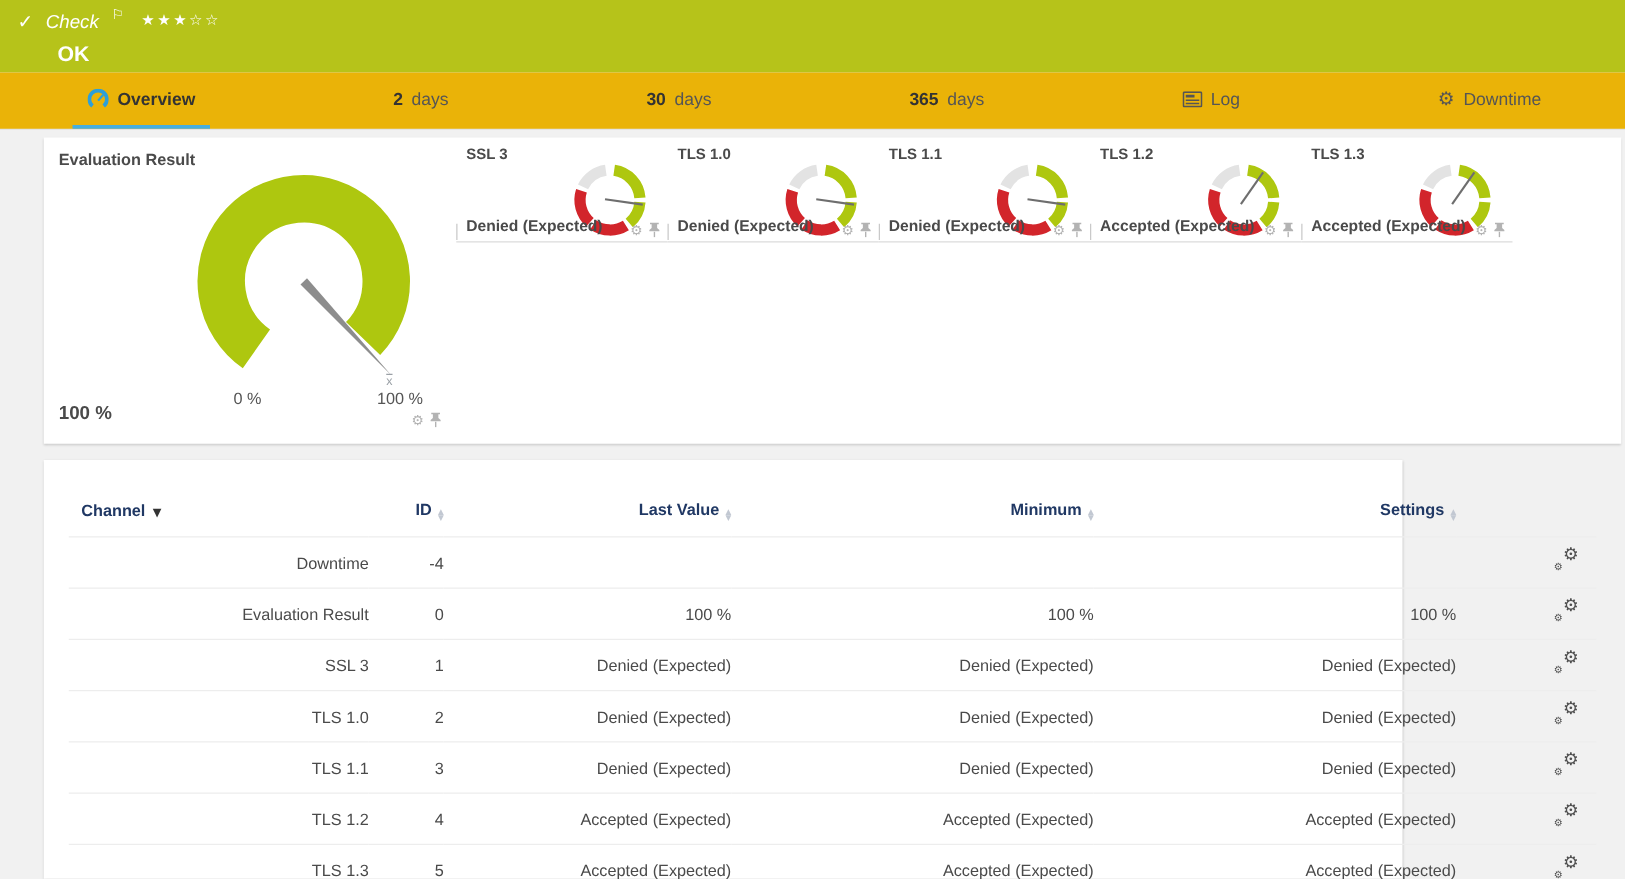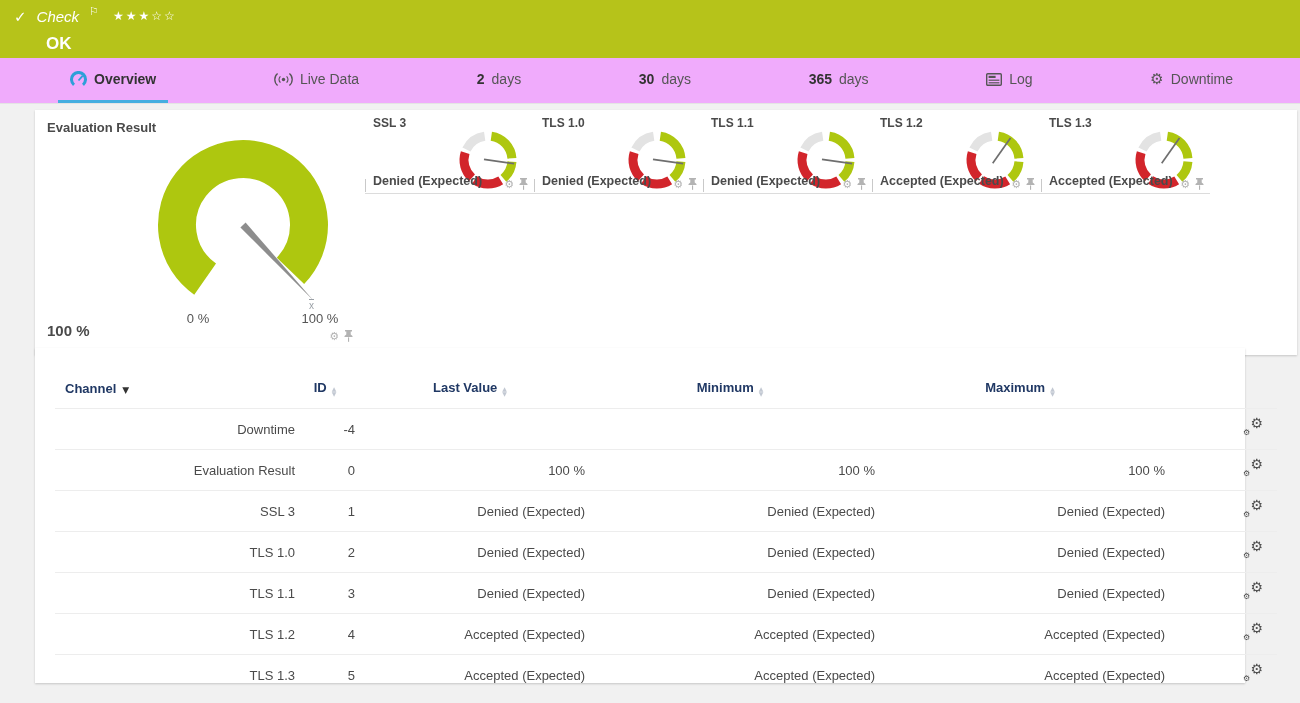--- a/index.html
+++ b/index.html
@@ -12,35 +12,35 @@
                    background:#b6c31a; color:#fff; }
   .sh-row1 { position:absolute; left:14px; top:8px; display:flex; align-items:baseline; }
   .check { font-size:15px; font-weight:bold; margin-right:10px; }
   .sensor-label { font-style:italic; font-size:15px; margin-right:7px; font-weight:400; }
   .sensor-title { font-size:17px; font-weight:bold; letter-spacing:.2px; }
   .flag { font-size:11px; margin-left:3px; position:relative; top:-7px; }
   .stars { font-size:12px; margin-left:14px; letter-spacing:2px; position:relative; top:-2px; }
   .ok-label { position:absolute; left:46px; top:34px; font-size:17px; font-weight:bold; }
 
   
-  .tabbar { position:absolute; left:0; top:58px; width:1300px; height:46px; background:#f0abfc;
+  .tabbar { position:absolute; left:0; top:58px; width:1300px; height:46px; background:#eab308;
             border-bottom:1px solid #e4e4e4; display:flex; justify-content:space-between;
             align-items:stretch; padding:0 55px 0 58px; }
   .tab { display:flex; align-items:center; gap:7px; font-size:14px; color:#555;
          border-bottom:3px solid transparent; padding:0 12px; cursor:pointer; white-space:nowrap; }
   .tab .strong { font-weight:bold; color:#333; }
   .tab.active { border-bottom-color:#45aee0; }
   .tab.active .lbl { color:#333; font-weight:bold; }
   .tab svg { flex:0 0 auto; }
   .tab .gearglyph { font-size:15px; color:#555; }
 
   
   .panel { position:absolute; background:#fff; box-shadow:0 1px 2px rgba(0,0,0,.18); }
   .panel-top { left:35px; top:110px; width:1262px; height:245px; }
-  .panel-table { left:35px; top:348px; width:1210px; height:335px; }
+  .panel-table { left:35px; top:368px; width:1087px; height:335px; }
 
   
   .main-tile { position:absolute; left:0; top:0; width:330px; height:245px; }
   .tile-title { position:absolute; left:12px; top:10px; font-size:13px; font-weight:bold; color:#4a4a4a; }
   .main-gauge-svg { position:absolute; left:0; top:0; }
   .scale-min { position:absolute; left:138px; top:201px; width:50px; text-align:center;
                font-size:13px; color:#555; }
   .scale-max { position:absolute; left:255px; top:201px; width:60px; text-align:center;
                font-size:13px; color:#555; }
   .main-value { position:absolute; left:12px; top:212px; font-size:15px; font-weight:bold; color:#4a4a4a; }
@@ -55,21 +55,21 @@
   .tile { position:relative; width:169px; height:84px; border-bottom:1px solid #dcdcdc; }
   .tile::before { content:''; position:absolute; left:0; bottom:1px; width:1px; height:13px; background:#c9c9c9; }
   .tile .t-title { position:absolute; left:8px; top:6px; font-size:12px; font-weight:bold; color:#4a4a4a; }
   .tile svg.g { position:absolute; left:93px; top:20px; }
   .tile .t-status { position:absolute; left:8px; bottom:5px; font-size:12.5px; font-weight:bold;
                     color:#4a4a4a; white-space:nowrap; }
   .tile .tile-icons { right:6px; bottom:3px; }
 
   
   table.channels { margin:16px 20px 0 20px; width:1222px; border-collapse:collapse; table-layout:fixed; }
-  table.channels th { font-size:13px; font-weight:bold; color:#203864; 
+  table.channels th { font-size:13px; font-weight:bold; color:#203864; text-align:right;
                       padding:16px 0 12px 0; white-space:nowrap; }
   table.channels th.ch { text-align:left; padding-left:10px; }
   table.channels td { font-size:13px; color:#4a4a4a; text-align:right; padding:10px 0; white-space:nowrap; }
   table.channels td.ch { text-align:right; padding-left:10px; }
   table.channels tbody tr { border-top:1px solid #ededed; }
   .sort { display:inline-flex; flex-direction:column; margin-left:5px; vertical-align:1px; }
   .sort i { font-style:normal; font-size:6px; line-height:5px; color:#c2c8d2; }
   .caret { font-size:9px; color:#333; margin-left:6px; }
   .act { position:relative; display:inline-block; width:20px; height:17px; margin-right:14px; }
   .act .g-big { position:absolute; right:0; top:-3px; font-size:14px; color:#4f4f4f; line-height:1; }
@@ -90,30 +90,20 @@
 
 <div class="tabbar">
   <div class="tab active">
     <svg width="17" height="17" viewBox="0 0 17 17">
       <path d="M4 13.8 A7 7 0 1 1 13 13.8" stroke="#2d9fd8" stroke-width="3" fill="none"></path>
       <line x1="8.5" y1="9.5" x2="12.6" y2="4.8" stroke="#2d9fd8" stroke-width="1.8"></line>
     </svg>
     <span class="lbl">Overview</span>
   </div>
   <div class="tab">
-    <svg width="19" height="15" viewBox="0 0 19 15">
-      <circle cx="9.5" cy="7.5" r="1.7" fill="#555"></circle>
-      <path d="M6.4 4.4 A4.4 4.4 0 0 0 6.4 10.6" stroke="#555" stroke-width="1.3" fill="none"></path>
-      <path d="M12.6 4.4 A4.4 4.4 0 0 1 12.6 10.6" stroke="#555" stroke-width="1.3" fill="none"></path>
-      <path d="M3.6 1.6 A7.6 7.6 0 0 0 3.6 13.4" stroke="#555" stroke-width="1.3" fill="none"></path>
-      <path d="M15.4 1.6 A7.6 7.6 0 0 1 15.4 13.4" stroke="#555" stroke-width="1.3" fill="none"></path>
-    </svg>
-    <span class="lbl">Live Data</span>
-  </div>
-  <div class="tab">
     <span class="strong">2</span>
     <span class="lbl">days</span>
   </div>
   <div class="tab">
     <span class="strong">30</span>
     <span class="lbl">days</span>
   </div>
   <div class="tab">
     <span class="strong">365</span>
     <span class="lbl">days</span>
@@ -280,21 +270,21 @@
               <i class="sym">▼</i>
             </span>
         </th>
         <th>
           <span>Minimum</span><span class="sort">
               <i class="sym">▲</i>
               <i class="sym">▼</i>
             </span>
         </th>
         <th>
-          <span>Maximum</span><span class="sort">
+          <span>Settings</span><span class="sort">
               <i class="sym">▲</i>
               <i class="sym">▼</i>
             </span>
         </th>
         <th></th>
       </tr>
     </thead>
     <tbody>
   <tr>
     <td class="ch">Downtime</td>

